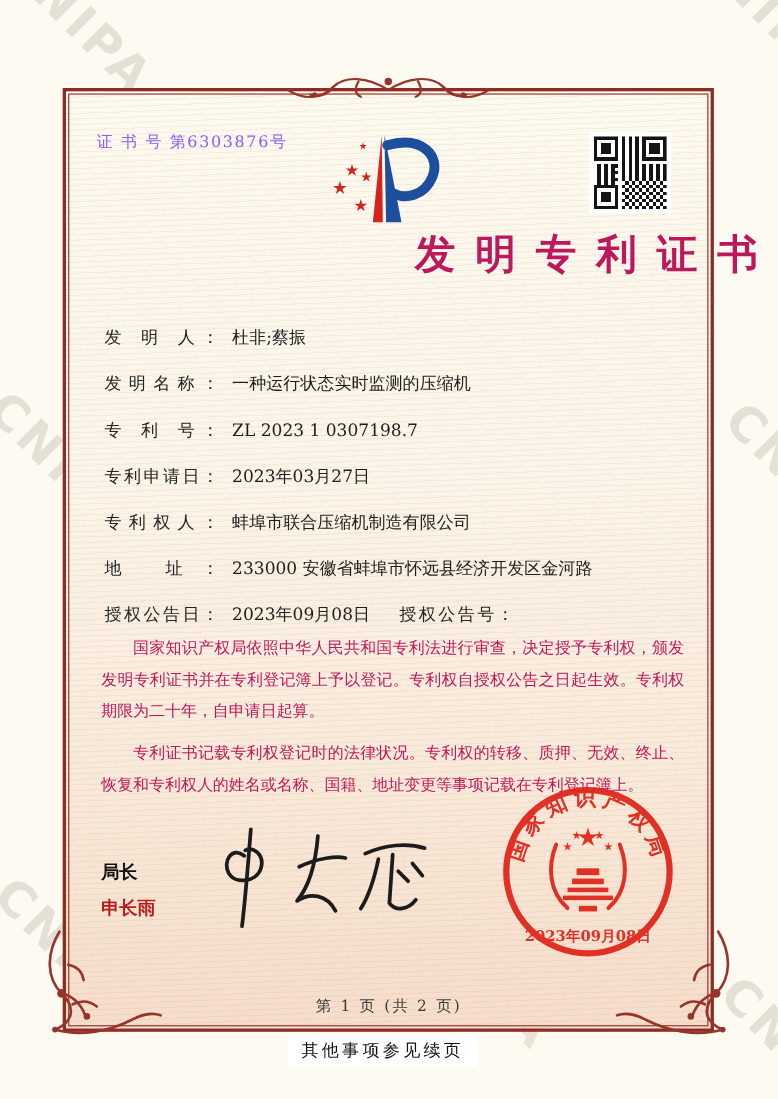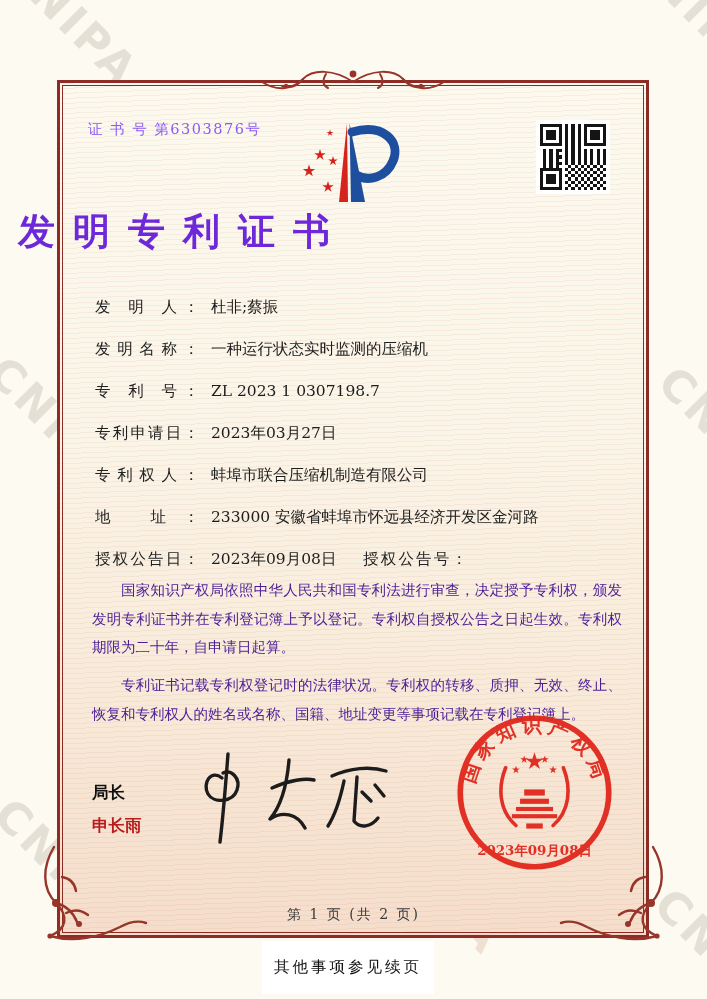--- a/index.html
+++ b/index.html
@@ -35,54 +35,54 @@
     position:absolute;left:88px;top:120px;z-index:5;
     font-size:14.5px;letter-spacing:1.5px;color:#8b5cf6;
   }
   .logo{position:absolute;left:284px;top:116px;z-index:5;}
   .qr{
     position:absolute;left:536px;top:120px;width:74px;height:74px;z-index:5;
     background:#ffffff;padding:4px;box-sizing:border-box;
   }
   .title{
     position:absolute;left:0;top:207px;width:707px;z-index:5;
-    text-align:left;font-size:37px;font-weight:700;
-    letter-spacing:18px;padding-left:18px;box-sizing:border-box;color:#6d28d9;
+    text-align:right;font-size:37px;font-weight:700;
+    letter-spacing:18px;padding-left:18px;box-sizing:border-box;color:#be185d;
   }
   
   .fields{position:absolute;left:95px;top:294px;width:496px;z-index:5;}
   .frow{display:flex;align-items:baseline;margin-bottom:15px;line-height:27px;font-size:15.5px;}
   .flabel{
     display:inline-block;width:104px;flex:0 0 104px;
     text-align:justify;text-align-last:justify;color:#222;
   }
   .fvalue{margin-left:12px;color:#1d1d1d;}
   .grant-pair{display:flex;align-items:baseline;}
   .grant-date-value{width:152px;margin-left:12px;}
   
   .paras{position:absolute;left:92px;top:576px;width:530px;z-index:5;}
   .paras p{
     margin:0 0 9px 0;font-size:14.5px;line-height:1.98;
-    text-indent:2em;color:#4c1d95;text-align:justify;
+    text-indent:2em;color:#be185d;text-align:justify;
   }
   
   .director{position:absolute;left:92px;top:782px;z-index:5;
     font-family:"DejaVu Sans","Liberation Sans",sans-serif;}
   .director .d-title{font-size:16.5px;font-weight:600;color:#111;}
   .director .d-name{font-size:16.5px;font-weight:700;color:#b91c1c;margin-top:11px;}
   .signature{position:absolute;left:192px;top:748px;z-index:5;}
   .seal{position:absolute;left:452px;top:710px;z-index:7;}
   
   .page-info{
     position:absolute;left:0;top:906px;width:707px;text-align:center;z-index:5;
     font-size:14px;color:#3a3a3a;letter-spacing:2px;
   }
   .continuation{
     position:absolute;left:262px;top:941px;z-index:5;
-    background:#ffffff;padding:16px 12px;
+    background:#ffffff;padding:4px 12px;
     font-size:15.5px;letter-spacing:3px;color:#111;
   }
 </style>
 </head>
 <body>
 
 <span class="wm" style="left:-12px;top:-6px;">CNIPA</span>
 <span class="wm" style="left:612px;top:-18px;">CNIPA</span>
 <span class="wm" style="left:183px;top:130px;">CNIPA</span>
 <span class="wm pink" style="left:425px;top:268px;">CNIPA</span>

